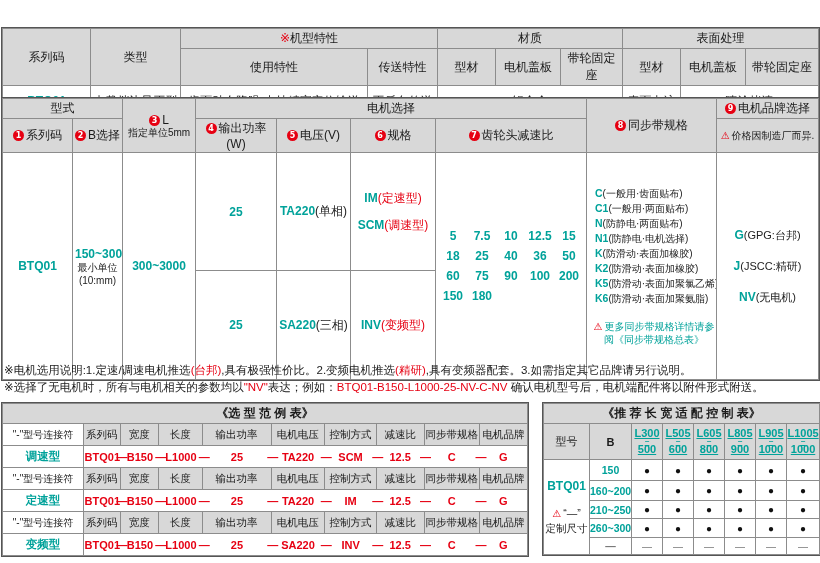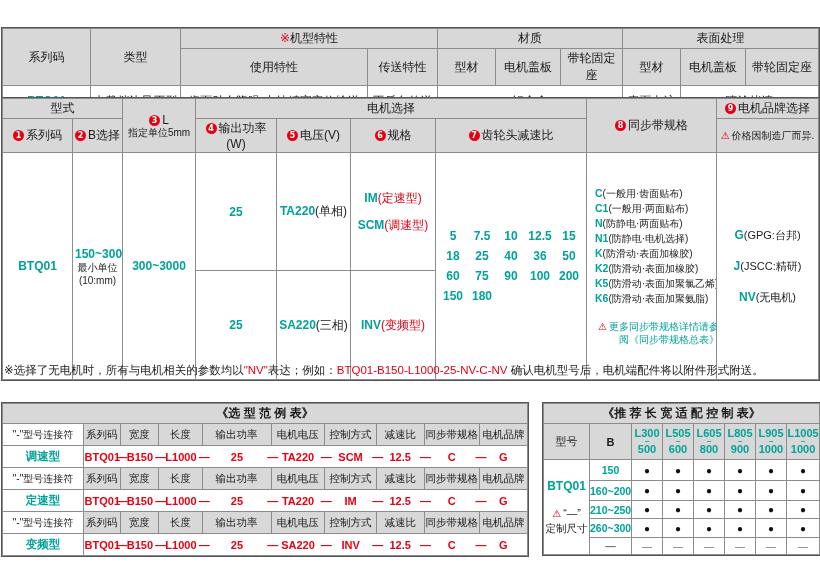--- a/index.html
+++ b/index.html
@@ -39,21 +39,21 @@
   .spec-line { font-size:12px; line-height:27px; white-space:nowrap; }
   .spec-line .code { color:#00a29a; font-weight:bold; }
   .spec-line .desc { color:#e60012; }
   .volt-desc { color:#222; font-weight:normal; }
   .ratio-row { display:flex; justify-content:center; }
   .ratio-row span { width:29px; text-align:center; color:#00a29a; font-weight:bold; font-size:12px; line-height:20px; }
   .belt-list { text-align:left; margin-left:6px; }
   .belt-line { font-size:10px; line-height:14px; white-space:nowrap; }
   .belt-line .code { color:#00a29a; font-weight:bold; font-size:10.5px; }
   .belt-line .desc { color:#222; }
-  .belt-note { font-size:10px; color:#00a29a; text-align:right; width:130px; margin:14px auto 0; line-height:13px; }
+  .belt-note { font-size:10px; color:#00a29a; text-align:center; width:130px; margin:14px auto 0; line-height:13px; }
   .brand-line { font-size:11px; line-height:31px; white-space:nowrap; }
   .brand-line .code { color:#00a29a; font-weight:bold; font-size:12px; }
   .brand-line .desc { color:#222; }
 
   .notes { position:absolute; top:362px; left:4px; width:814px; text-align:left; }
   .notes .note-line { font-size:11.5px; line-height:16.5px; white-space:nowrap; }
 
   .t3 { top:403px; left:2px; width:526px; }
   .t3 th,.t3 td { font-size:10.5px; padding:1px 0; }
   .t3 tr { height:22px; }
@@ -62,21 +62,21 @@
   .t3 td.conn { background:#fff; font-size:10px; }
   .t3 td.lbl { color:#00a29a; font-weight:bold; font-size:11.5px; }
   .vrow { display:flex; align-items:center; }
   .vrow .val { display:block; text-align:center; color:#e60012; font-weight:bold; font-size:11px; white-space:nowrap; }
   .vrow .dash { display:block; width:0; overflow:visible; position:relative; left:-4px; color:#e60012; font-weight:bold; font-size:11px; }
 
   .t4 { top:403px; left:543px; width:276px; }
   .t4 th,.t4 td { font-size:11px; padding:0; }
   .t4 tr.title-row th { height:20px; font-weight:bold; font-size:12px; }
   .t4 tr.hdr th { height:36px; }
-  .t4 .lcol { color:#00a29a; font-weight:bold; font-size:11px; }
+  .t4 .lcol { color:#00a29a; font-weight:bold; font-size:11px;text-decoration:underline; }
   .t4 .lcol .lsep { font-size:8px; line-height:5px; }
   .t4 .lcol div { line-height:11px; }
   .t4 .bh { font-weight:bold; }
   .t4 td.bval { color:#00a29a; font-weight:bold; font-size:10.5px; }
   .t4 td.dot { font-size:10px; color:#111; }
   .t4 td.mut { color:#777; }
   .model-cell div { line-height:15px; }
   .model-name { color:#00a29a; font-weight:bold; font-size:12px; margin-bottom:12px; }
   .custom-note { font-size:10.5px; color:#222; }
 </style>
@@ -236,20 +236,21 @@
       <td>
             <div>
               <div class="spec-line"><span class="code">INV</span><span class="desc">(变频型)</span></div>
             </div>
           </td>
     </tr>
   </tbody>
     </table>
 
   <div class="notes">
+    <div class="note-line"><span>※电机选用说明:1.定速/调速电机推选</span><span class="red">(台邦)</span><span>,具有极强性价比。2.变频电机推选</span><span class="red">(精研)</span><span>,具有变频器配套。3.如需指定其它品牌请另行说明。</span></div>
     <div class="note-line"><span>※选择了无电机时，所有与电机相关的参数均以</span><span class="red">"NV"</span><span>表达；例如：</span><span class="red">BTQ01-B150-L1000-25-NV-C-NV</span><span>  确认电机型号后，电机端配件将以附件形式附送。</span></div>
   </div>
 
   <table class="t3">
     <colgroup>
       <col style="width:80px">
         <col style="width:36px">
         <col style="width:38px">
         <col style="width:43px">
         <col style="width:68px">

